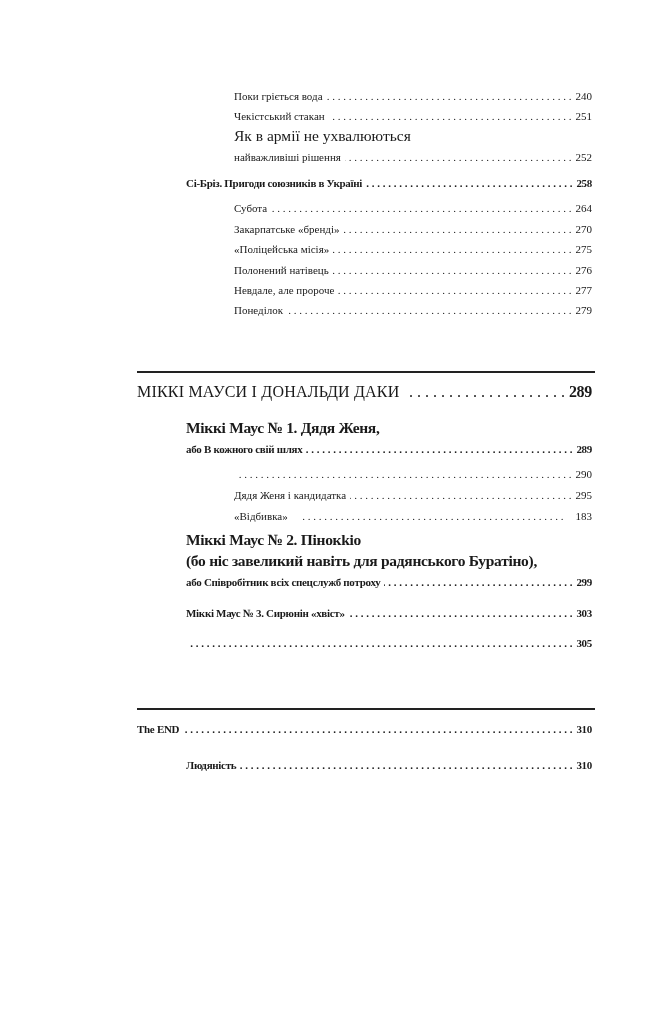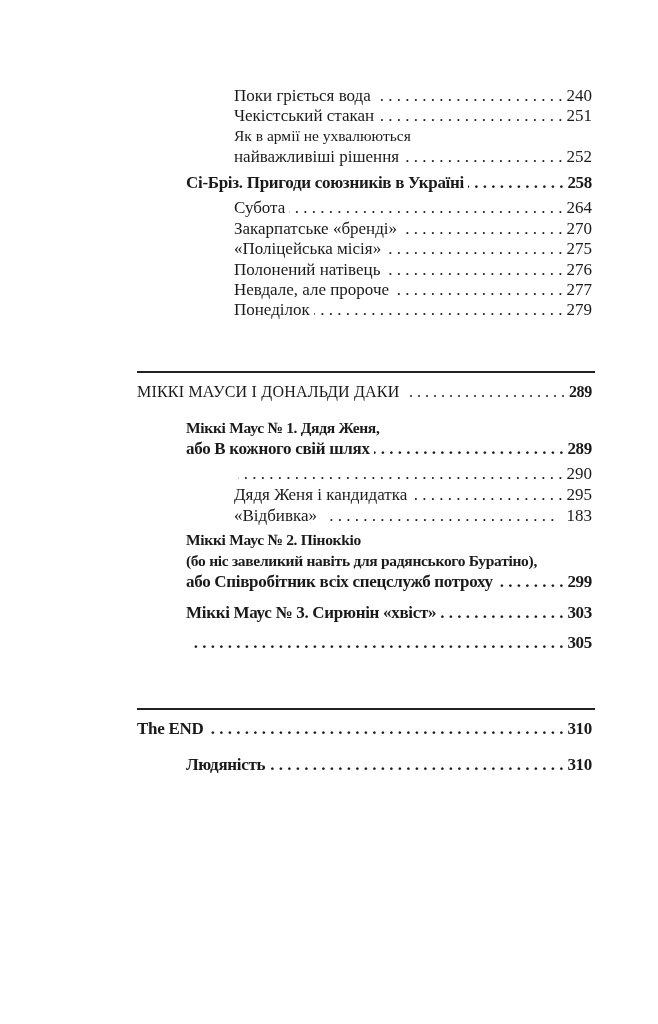--- a/index.html
+++ b/index.html
@@ -13,21 +13,21 @@
       position: relative;
       overflow: hidden;
       font-family: "Liberation Serif", "DejaVu Serif", serif;
       color: #1a1a1a;
     }
     .toc-line {
       position: absolute;
       display: flex;
       align-items: baseline;
       white-space: nowrap;
-      font-size: 17px;
+      font-size: 11px;
       line-height: 20px;
     }
     .toc-line .title {
       flex: 0 0 auto;
     }
     .toc-line .leader {
       flex: 1 1 auto;
       overflow: hidden;
       margin: 0 4px 0 4px;
       letter-spacing: 3.6px;

